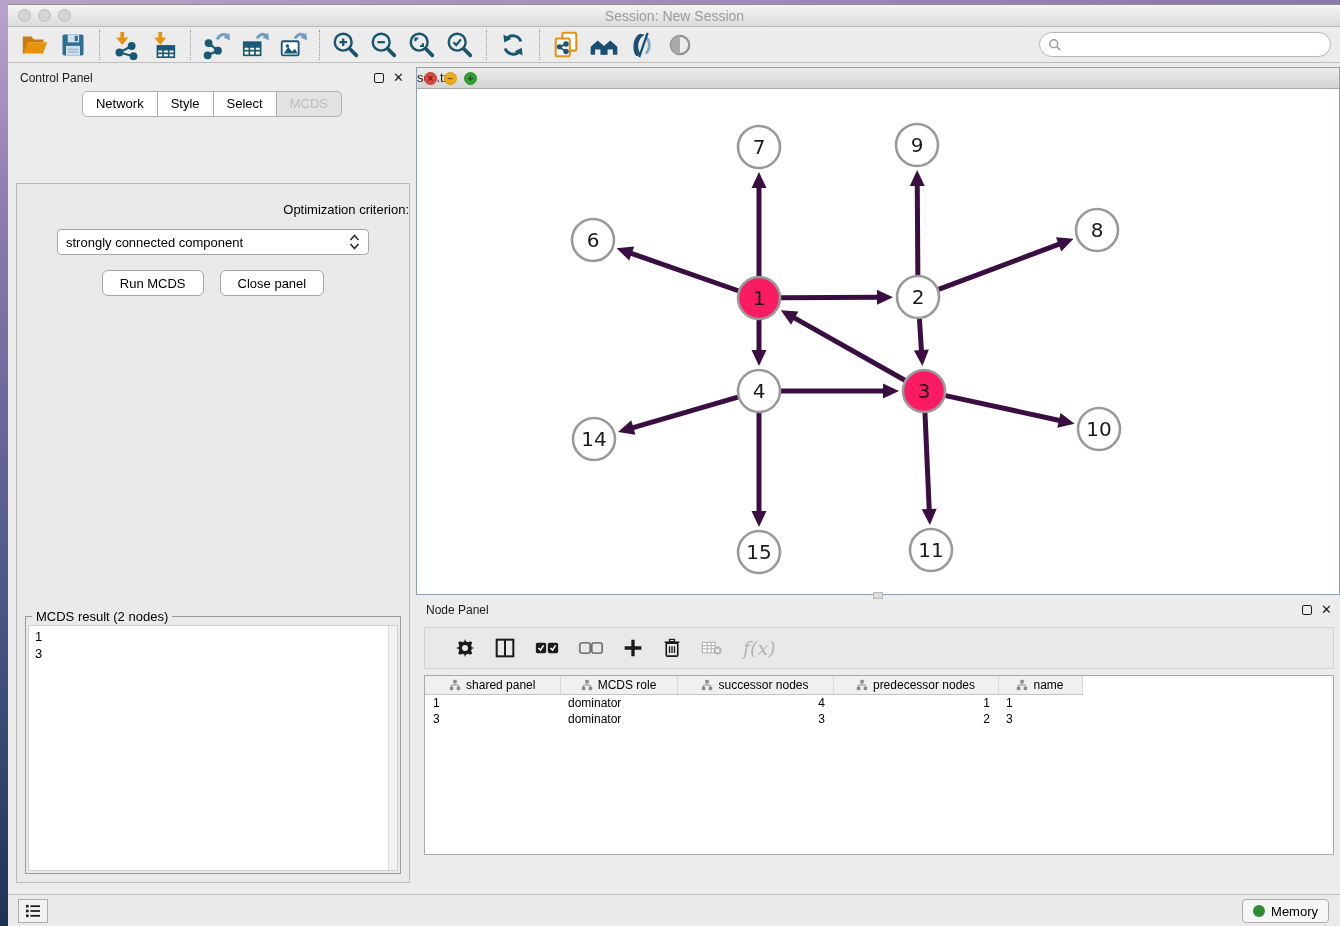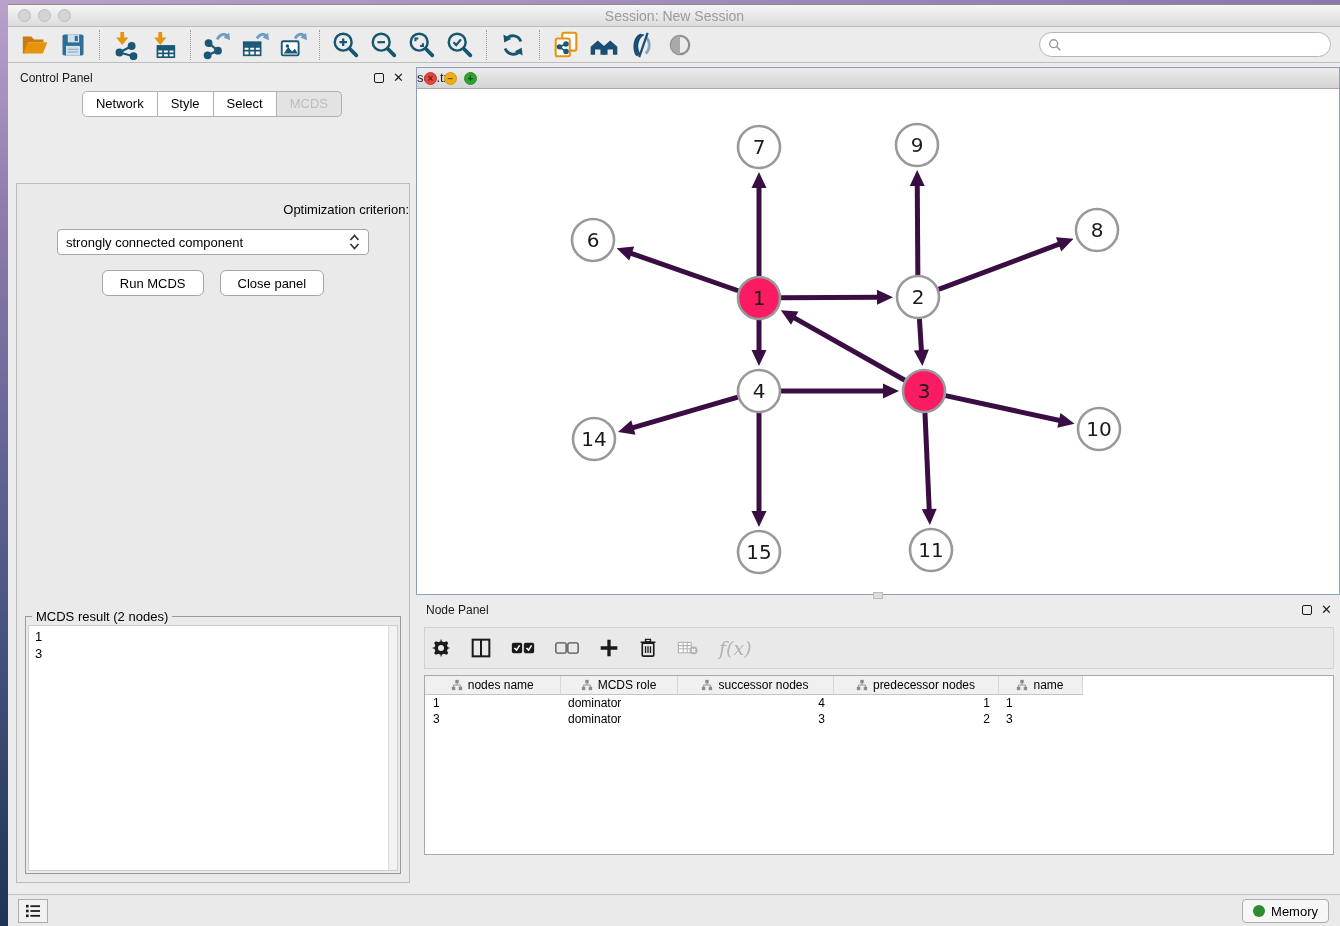--- a/index.html
+++ b/index.html
@@ -57,21 +57,21 @@
   .nl-close { background:#e4463c; border:1px solid #c63a32; }
   .nl-min { background:#eead18; border:1px solid #d29a12; }
   .nl-max { background:#2fa32e; border:1px solid #259025; }
   .net-title { text-align:center; font-size:13px; color:#1a1a1a; line-height:20px; }
   .net-canvas { position:absolute; inset:21px 0 0 0; background:#fff; overflow:hidden; }
   .net-canvas svg text { font-family:"DejaVu Sans",sans-serif; }
   .splitter-grip { position:absolute; left:456px; bottom:-5px; width:10px; height:7px; background:#dcdcdc; border:1px solid #bbb; }
 
   
   .table-panel { position:absolute; left:408px; top:592px; width:926px; height:298px; }
-  .tp-toolbar { margin:4px 8px 0; height:42px; background:#e9e9e9; border:1px solid #d2d2d2; display:flex; align-items:center; gap:20px; padding-left:6px; }
+  .tp-toolbar { margin:4px 8px 0; height:42px; background:#e9e9e9; border:1px solid #d2d2d2; display:flex; align-items:center; gap:20px; padding-left:30px; }
   .tp-icon { display:flex; align-items:center; justify-content:center; }
   .fx { font-family:"DejaVu Serif",serif; font-style:italic; font-size:19px; color:#b3b3b3; }
   .tbl-wrap { margin:6px 8px 0; height:180px; background:#fff; border:1px solid #a9a9a9; overflow:hidden; }
   table.grid { border-collapse:collapse; font-size:12px; }
   table.grid th { background:#f0f0f0; border-right:1px solid #d8d8d8; border-bottom:1px solid #c4c4c4; font-weight:normal; font-size:12px; padding:2px 4px; height:18px; white-space:nowrap; }
   table.grid th .th-inner { display:flex; align-items:center; justify-content:center; gap:5px; }
   table.grid td { padding:1px 8px; height:16px; white-space:nowrap; }
   td.al { text-align:left; } td.ar { text-align:right; }
   .tp-tabs { display:flex; justify-content:center; margin-top:8px; }
 
@@ -471,21 +471,21 @@
               <th style="width: 135px;">
                 <span class="th-inner">
                   <svg width="12" height="12" viewBox="0 0 14 14">
                     <g fill="#8a8a8a">
                       <rect x="5" y="1" width="4" height="4"></rect>
                       <rect x="1" y="9" width="4" height="4"></rect>
                       <rect x="9" y="9" width="4" height="4"></rect>
                     </g>
                     <path d="M7 5v2M3 9V7h8v2" stroke="#8a8a8a" fill="none"></path>
                   </svg>
-                  <span>nodes name</span>
+                  <span>shared panel</span>
                 </span>
               </th>
               <th style="width: 117px;">
                 <span class="th-inner">
                   <svg width="12" height="12" viewBox="0 0 14 14">
                     <g fill="#8a8a8a">
                       <rect x="5" y="1" width="4" height="4"></rect>
                       <rect x="1" y="9" width="4" height="4"></rect>
                       <rect x="9" y="9" width="4" height="4"></rect>
                     </g>

